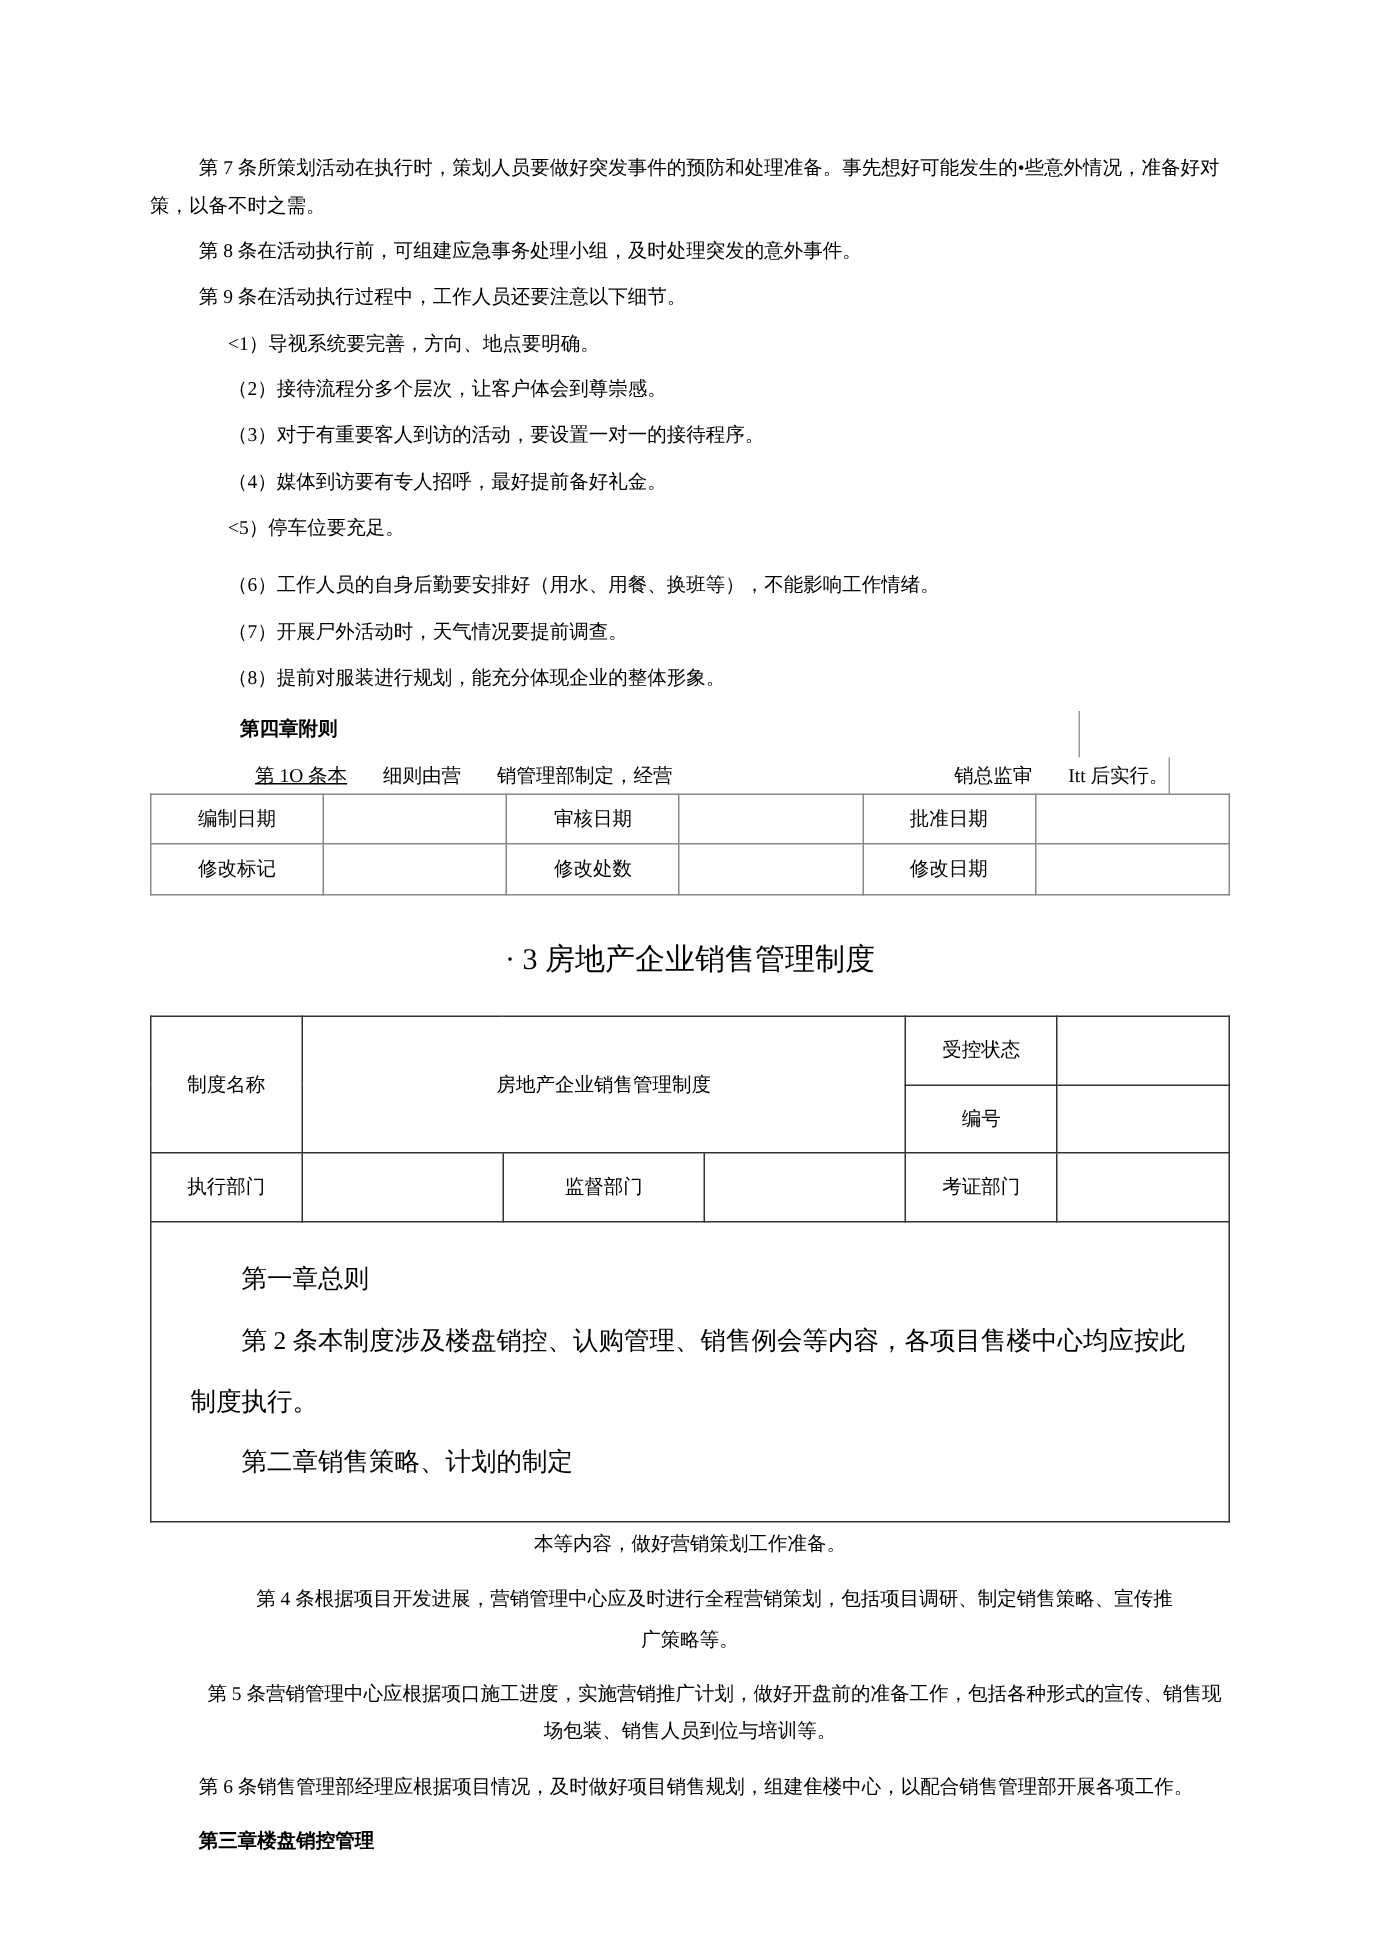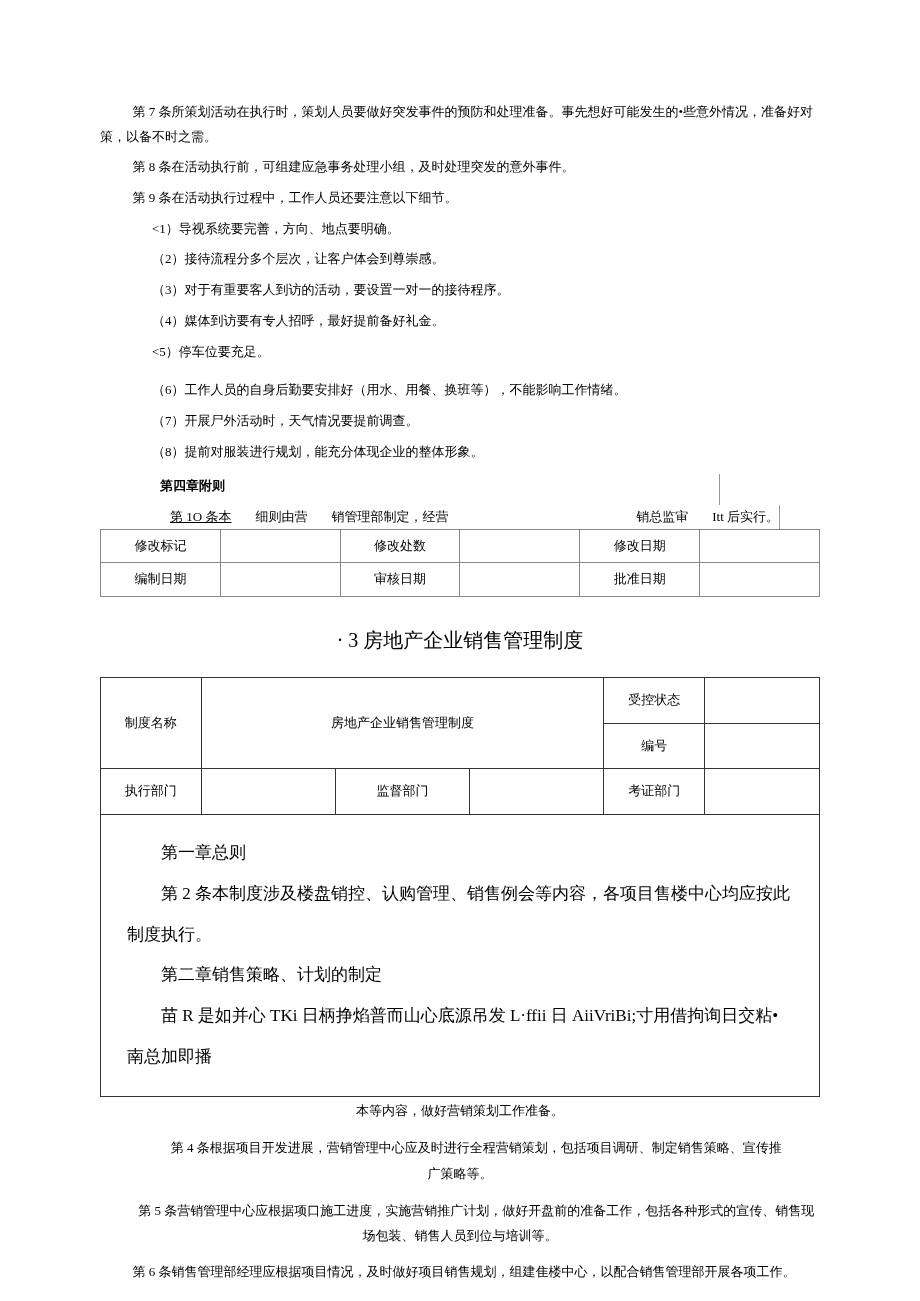--- a/index.html
+++ b/index.html
@@ -101,34 +101,34 @@
   <span>第 1O 条本</span>
   <span>细则由营</span>
   <span>销管理部制定，经营</span>
   <span style="margin-left:auto">销总监审</span>
   <span>Itt 后实行。</span>
 </div>
 
 <table class="meta1">
   <tbody>
       <tr>
+    <td style="width:16%">编制日期</td>
+    <td style="width:17%"></td>
+    <td style="width:16%">审核日期</td>
+    <td style="width:17%"></td>
+    <td style="width:16%">批准日期</td>
+    <td style="width:18%"></td>
+  </tr>
+  <tr>
     <td>修改标记</td>
     <td></td>
     <td>修改处数</td>
     <td></td>
     <td>修改日期</td>
     <td></td>
-  </tr>
-  <tr>
-    <td style="width:16%">编制日期</td>
-    <td style="width:17%"></td>
-    <td style="width:16%">审核日期</td>
-    <td style="width:17%"></td>
-    <td style="width:16%">批准日期</td>
-    <td style="width:18%"></td>
   </tr>
 </tbody>
   </table>
 
 <h2 class="section-title">· 3 房地产企业销售管理制度</h2>
 
 <table class="doc-head">
   <tbody>
       <tr>
     <td rowspan="2" style="width:14%">制度名称</td>
@@ -148,21 +148,20 @@
     <td class="label">考证部门</td>
     <td></td>
   </tr>
 </tbody>
   </table>
 
 <div class="content-box">
   <p>第一章总则</p>
   <p>第 2 条本制度涉及楼盘销控、认购管理、销售例会等内容，各项目售楼中心均应按此制度执行。</p>
   <p>第二章销售策略、计划的制定</p>
-  <p>苗 R 是如并心 TKi 日柄挣焰普而山心底源吊发 L·ffii 日 AiiVriBi;寸用借拘询日交粘•南总加即播</p>
 </div>
 
 <div class="after-box">
   <p class="tight" style="text-indent:0">本等内容，做好营销策划工作准备。</p>
   <p class="tight" style="margin-top:12px">第 4 条根据项目开发进展，营销管理中心应及时进行全程营销策划，包括项目调研、制定销售策略、宣传推</p>
   <p class="tight" style="text-indent:0;margin-bottom:12px">广策略等。</p>
   <p class="tight">第 5 条营销管理中心应根据项口施工进度，实施营销推广计划，做好开盘前的准备工作，包括各种形式的宣传、销售现场包装、销售人员到位与培训等。</p>
   <p>第 6 条销售管理部经理应根据项目情况，及时做好项目销售规划，组建隹楼中心，以配合销售管理部开展各项工作。</p>
   <p class="bold">第三章楼盘销控管理</p>
 </div>

